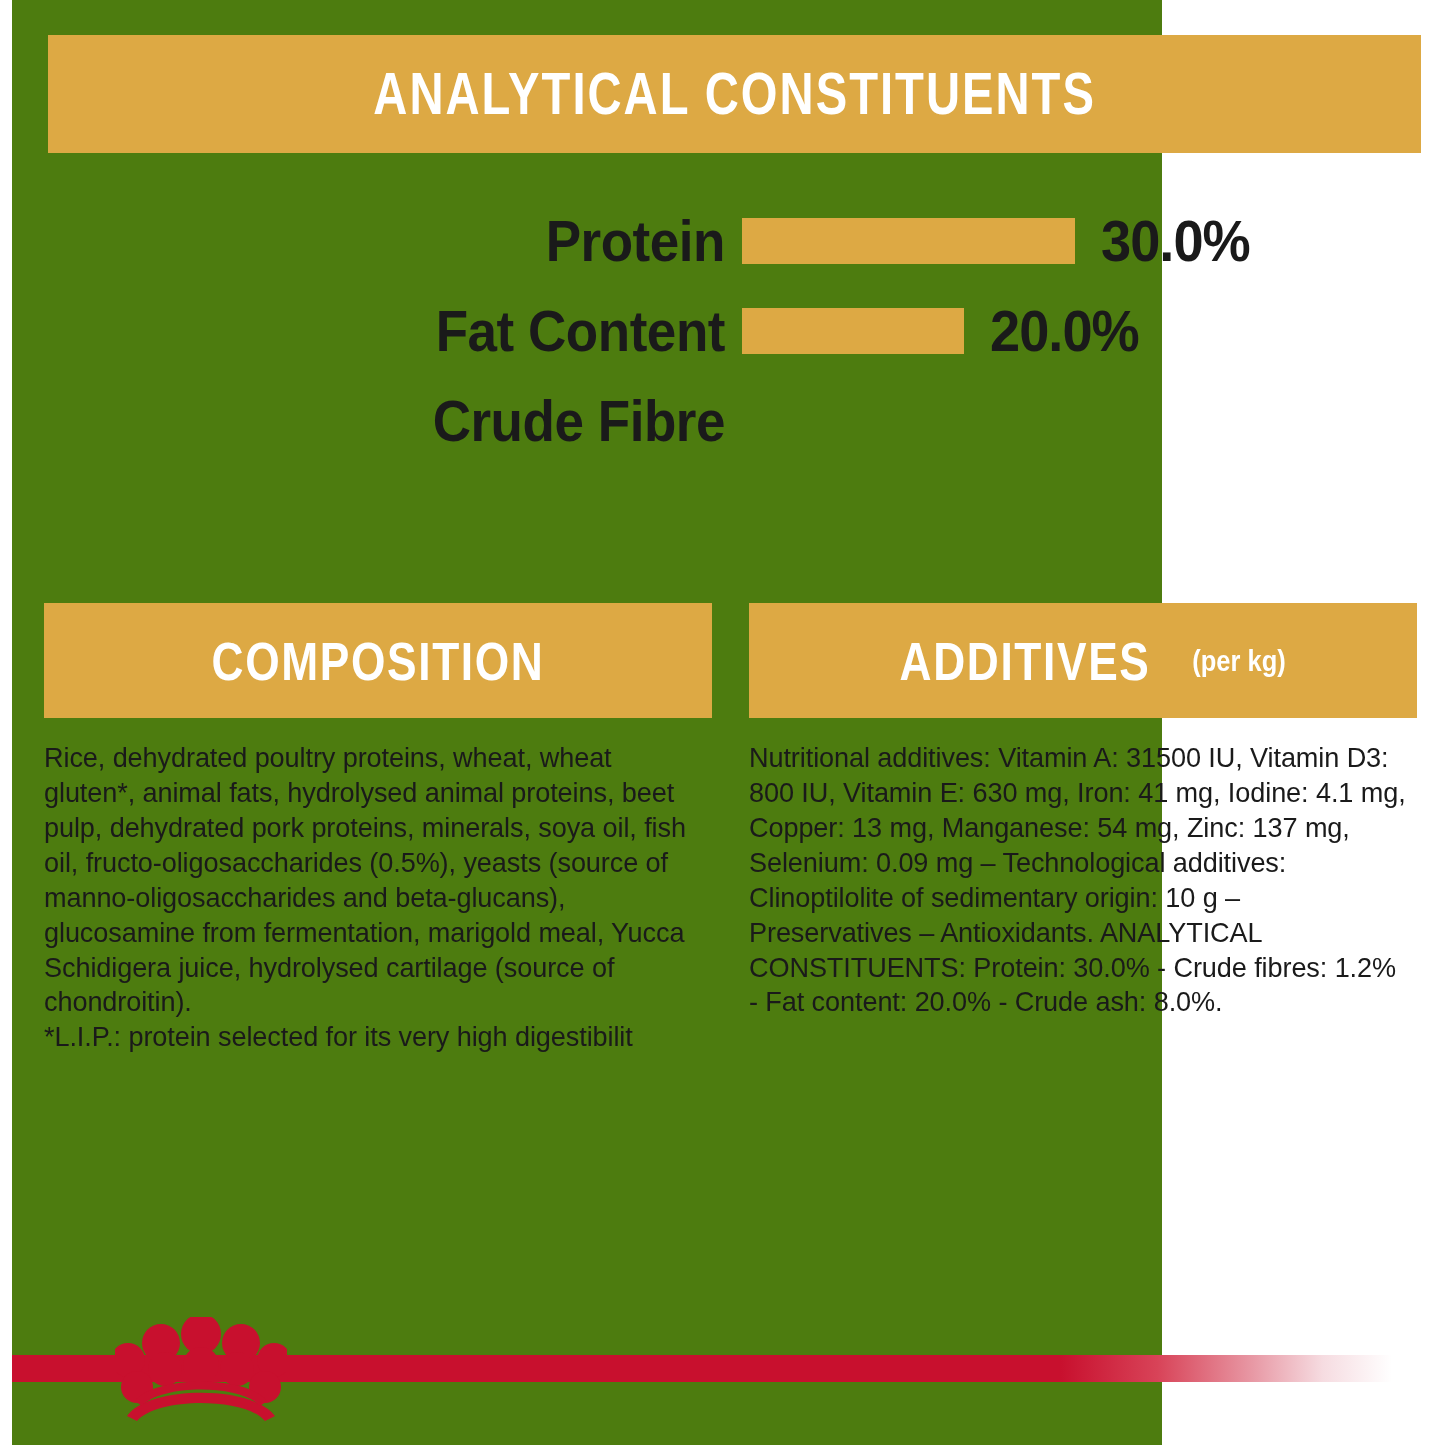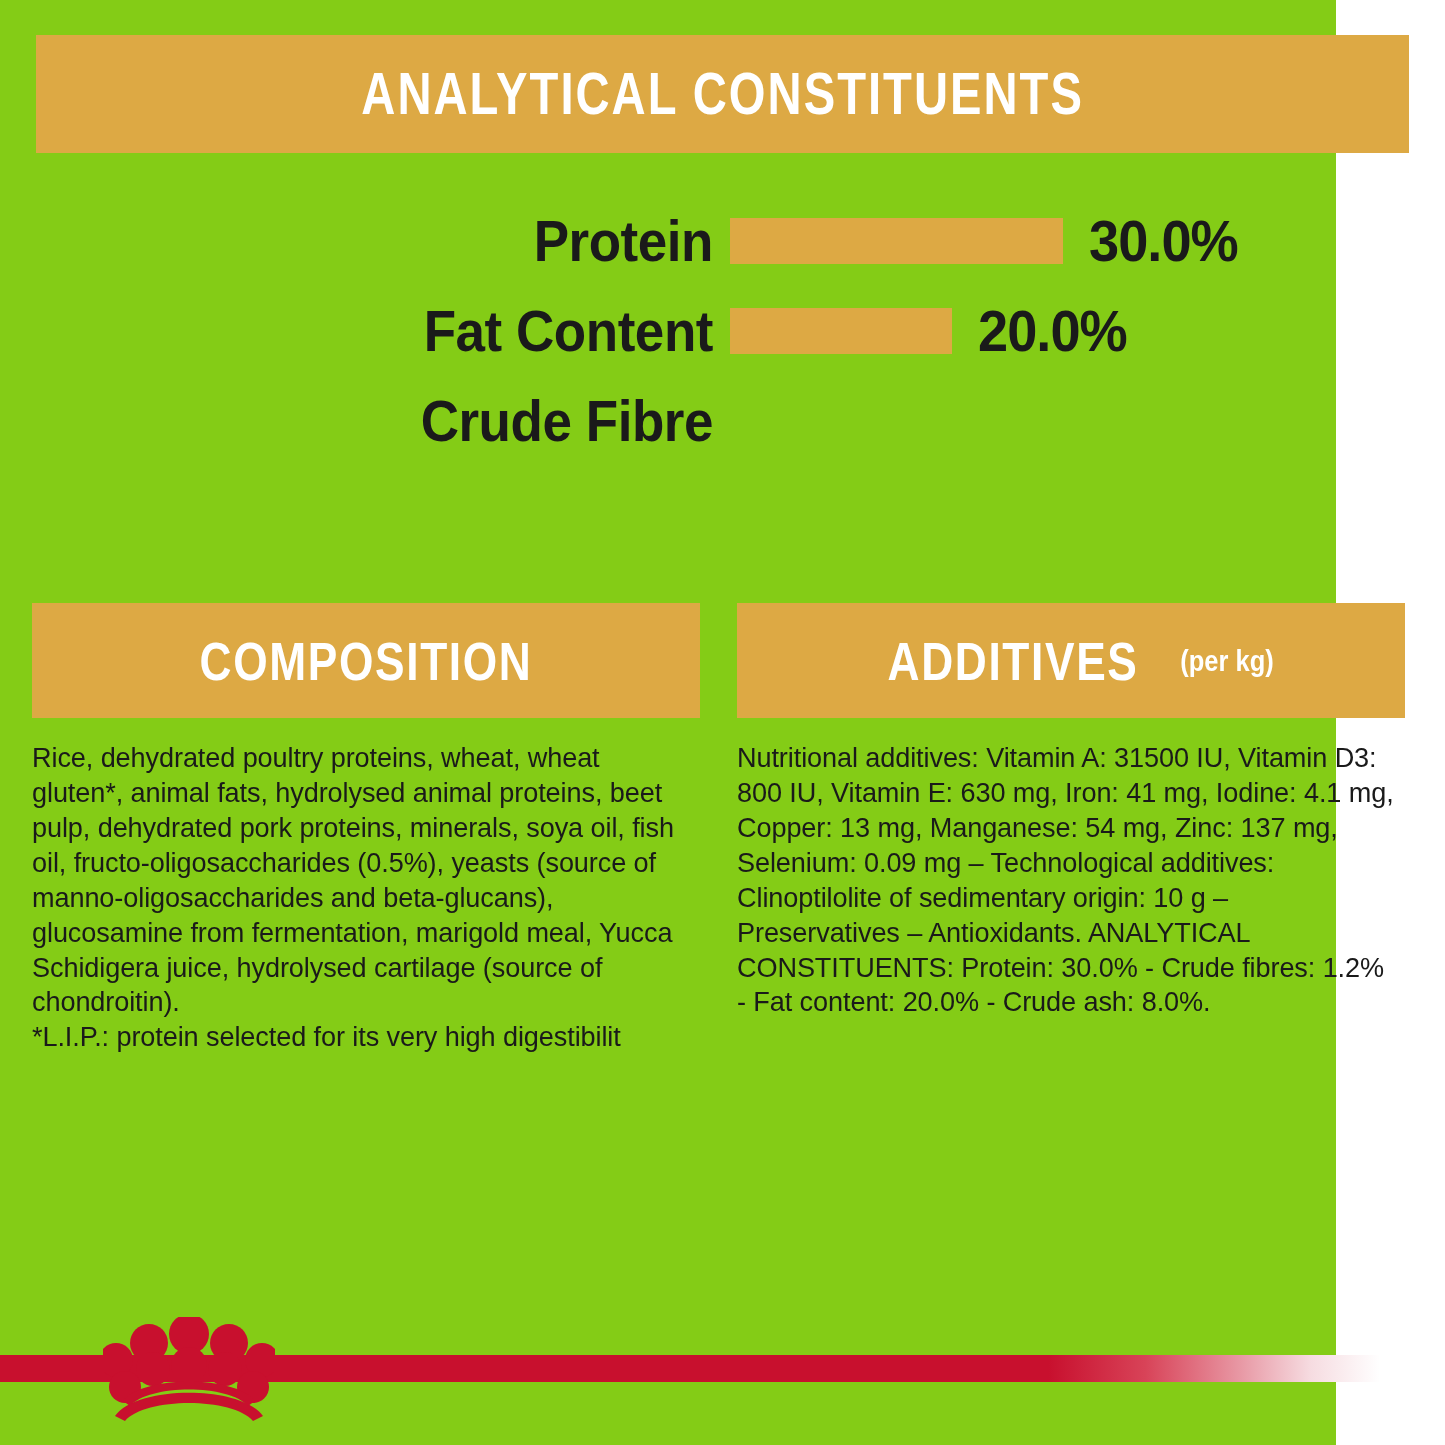--- a/index.html
+++ b/index.html
@@ -7,23 +7,24 @@
   html, body {
     width: 1445px;
     height: 1445px;
     background: #ffffff;
     font-family: "Liberation Sans", sans-serif;
     overflow: hidden;
   }
 
   .page {
     position: relative;
-    width: 1336px;
+    width: 1150px;
     height: 1445px;
-    background: #84cc16;
+    background: #4d7c0f;
+    margin-left: 12px;
   }
 
   
   .top-banner {
     position: absolute;
     left: 36px;
     top: 35px;
     width: 1373px;
     height: 118px;
     background: var(--gold, #DDA944);

